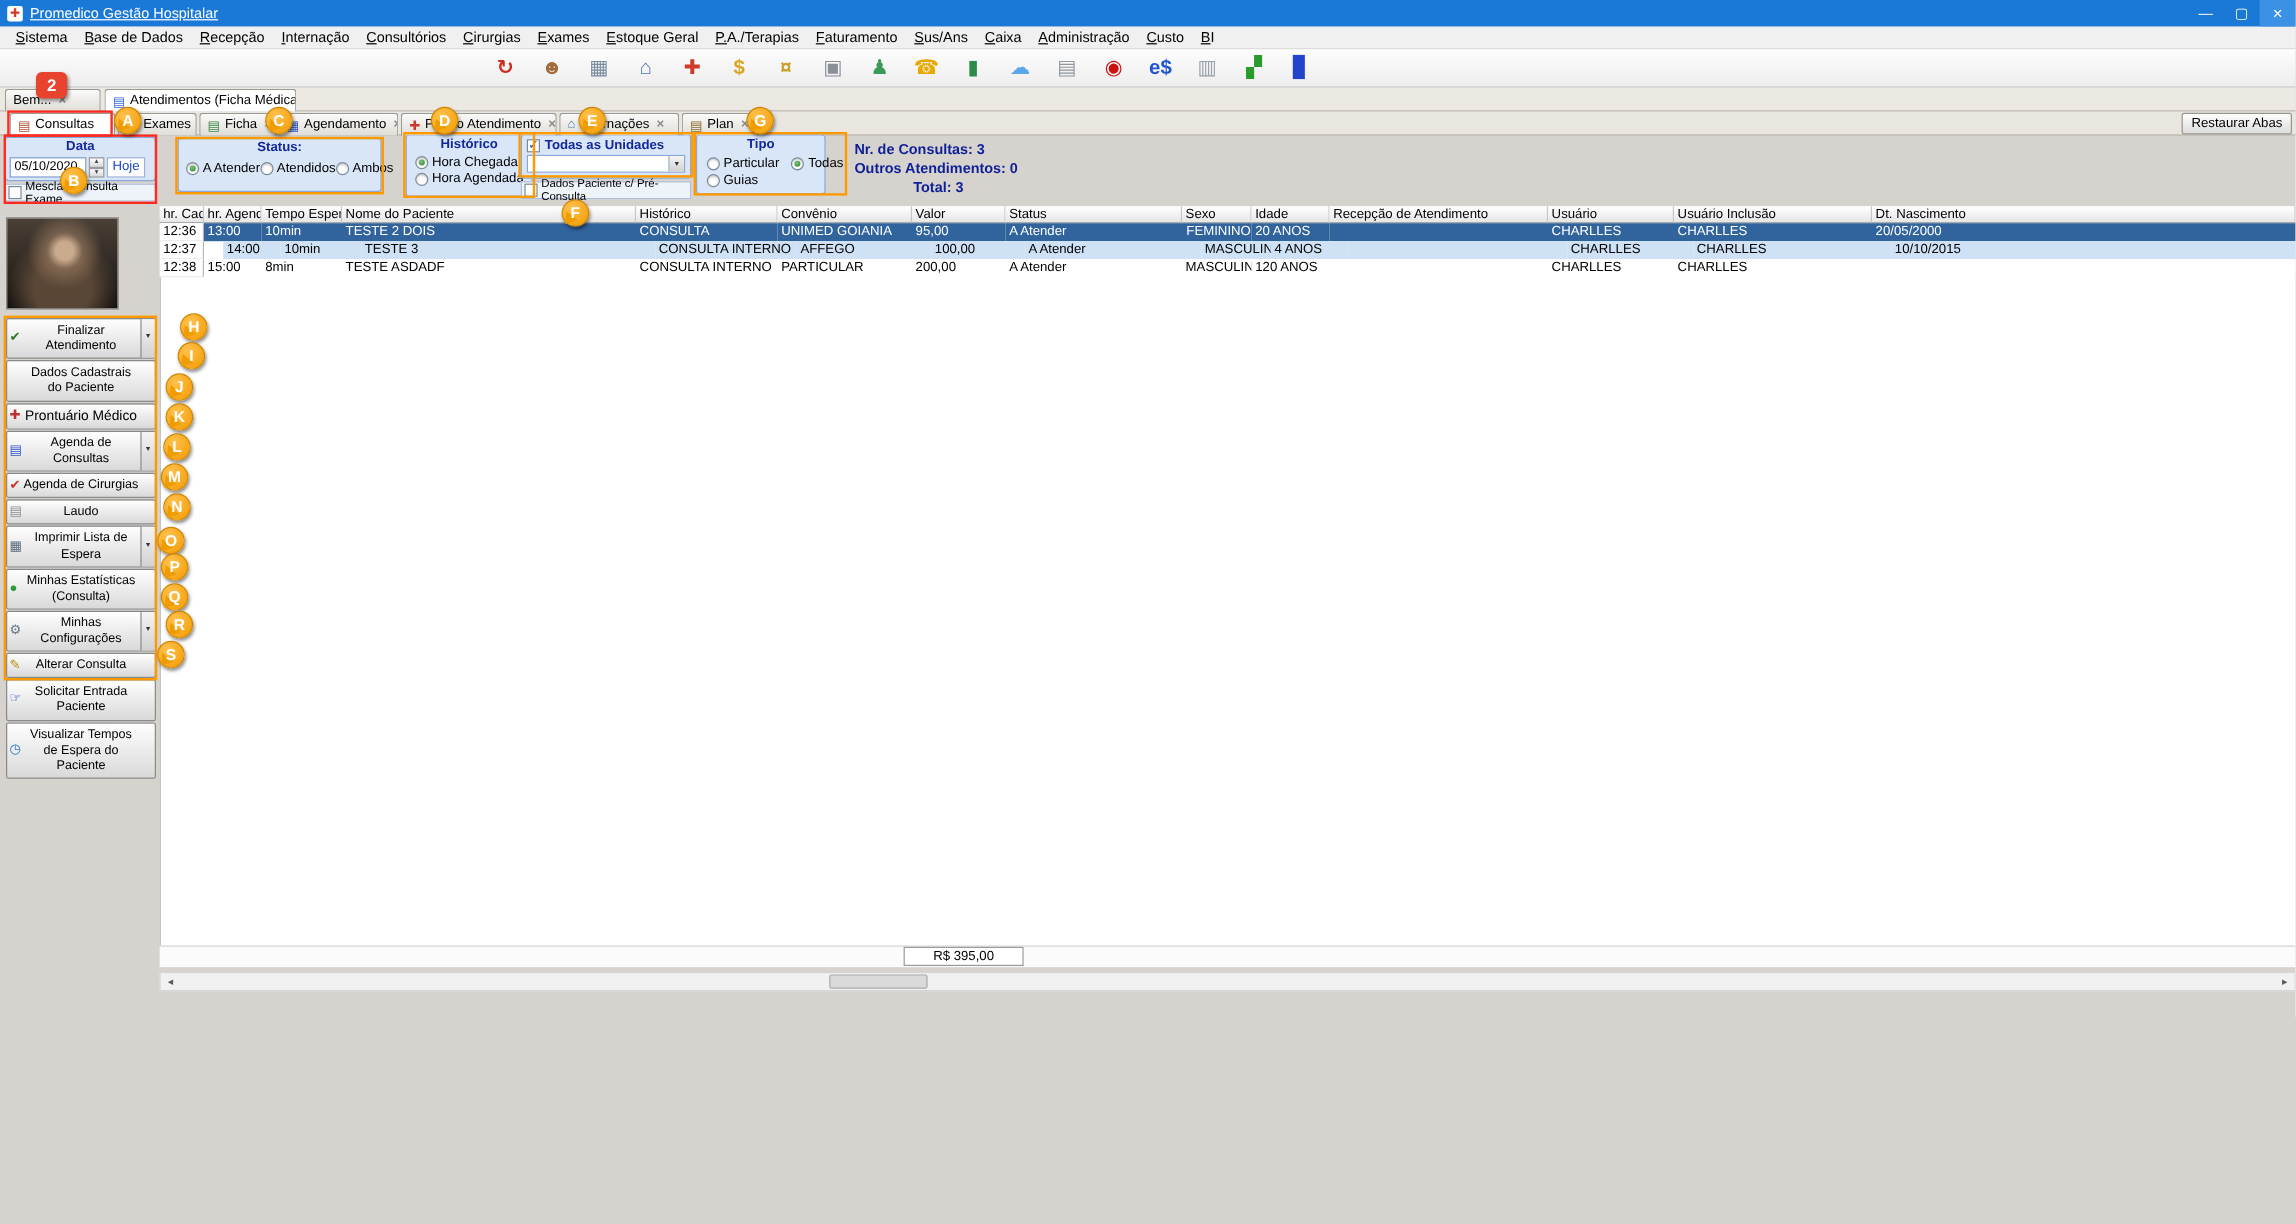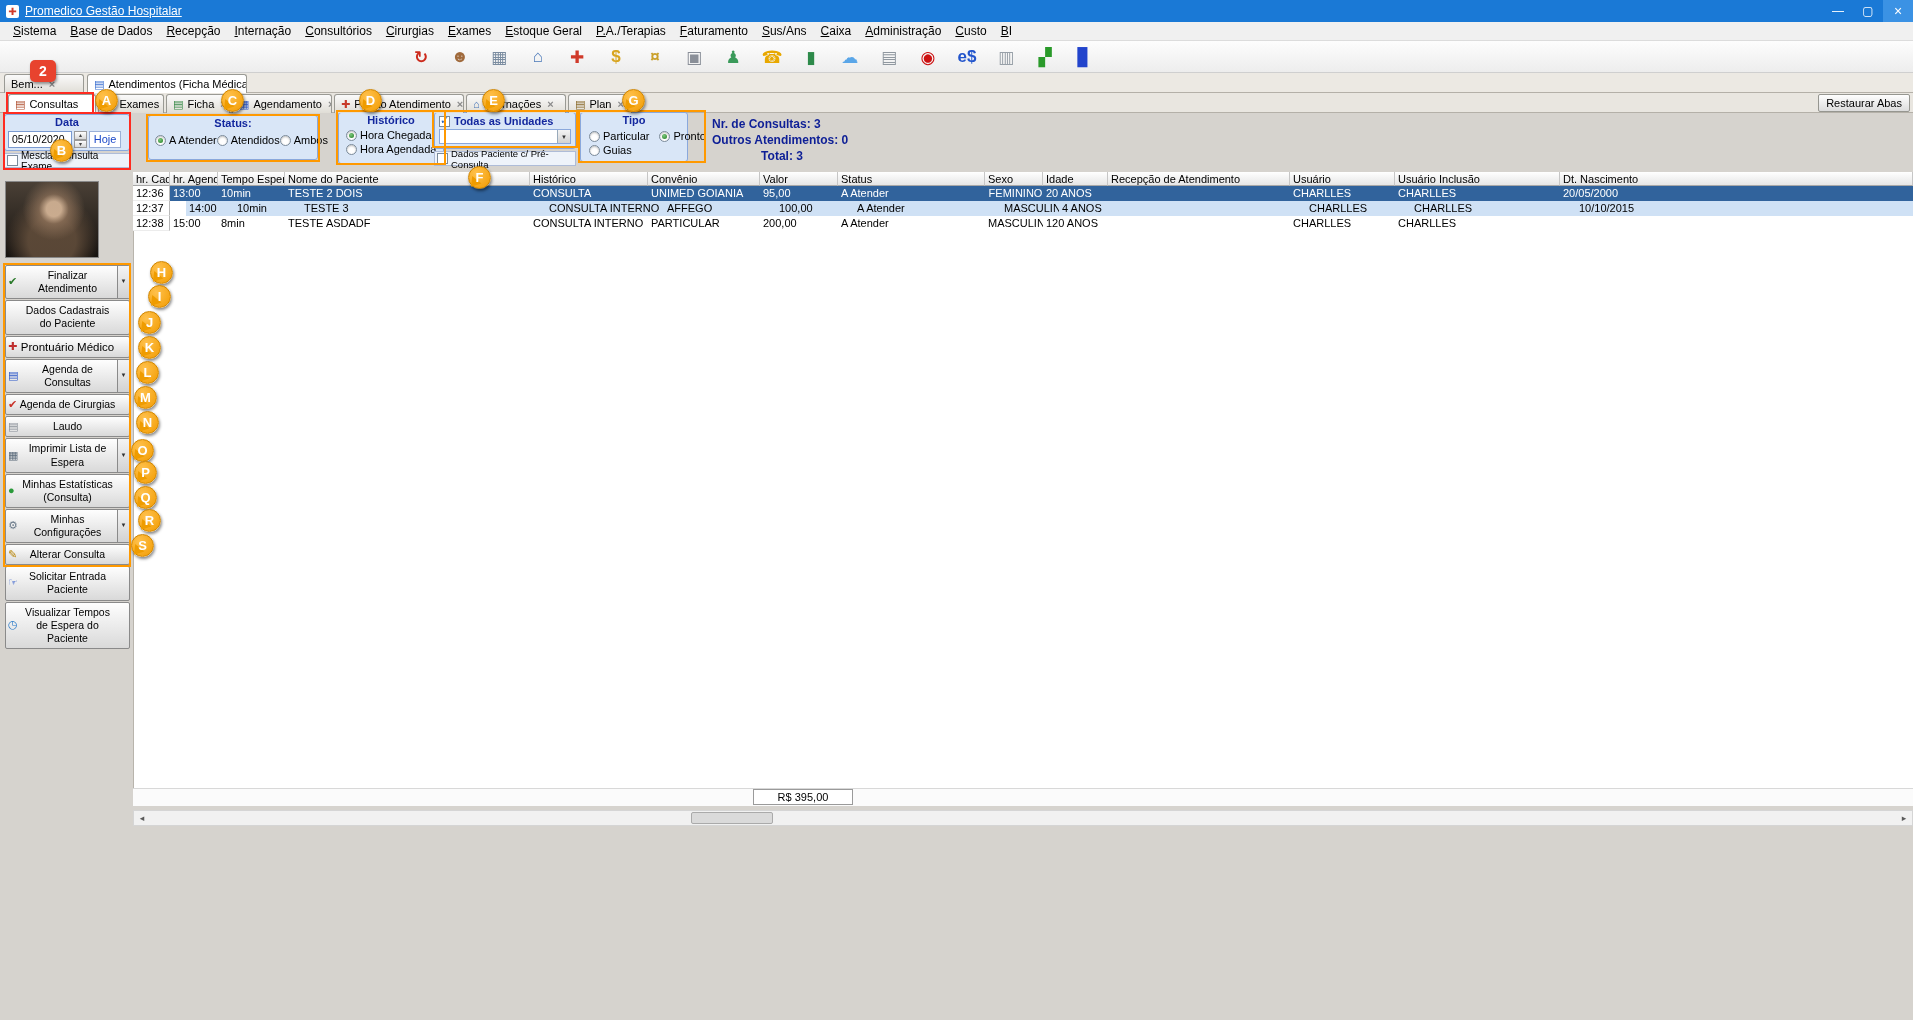--- a/index.html
+++ b/index.html
@@ -339,21 +339,21 @@
 
   <div class="filter-panel" id="tipo-panel">
     <div class="panel-title">Tipo</div>
     <div id="tipo-row1">
       <span class="opt">
           <span class="radio"></span>
           <span>Particular</span>
         </span>
       <span class="opt">
           <span class="radio checked"></span>
-          <span>Pronto</span>
+          <span>Todas</span>
         </span>
     </div>
     <div id="tipo-row2">
       <span class="opt">
           <span class="radio"></span>
           <span>Guias</span>
         </span>
     </div>
   </div>
 

